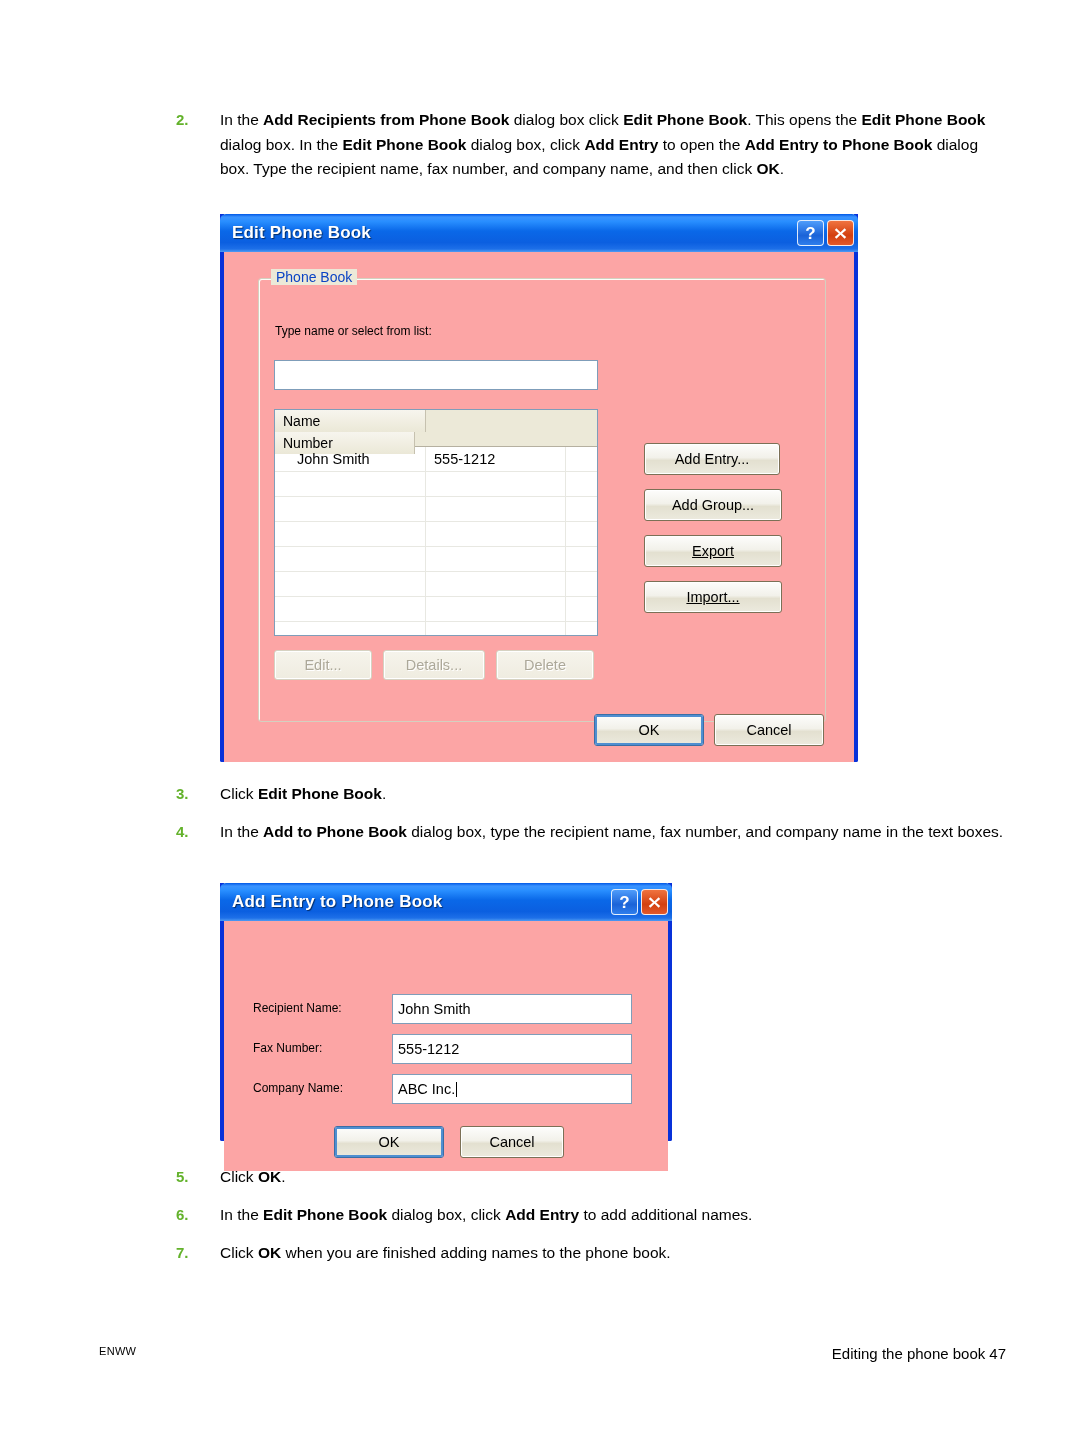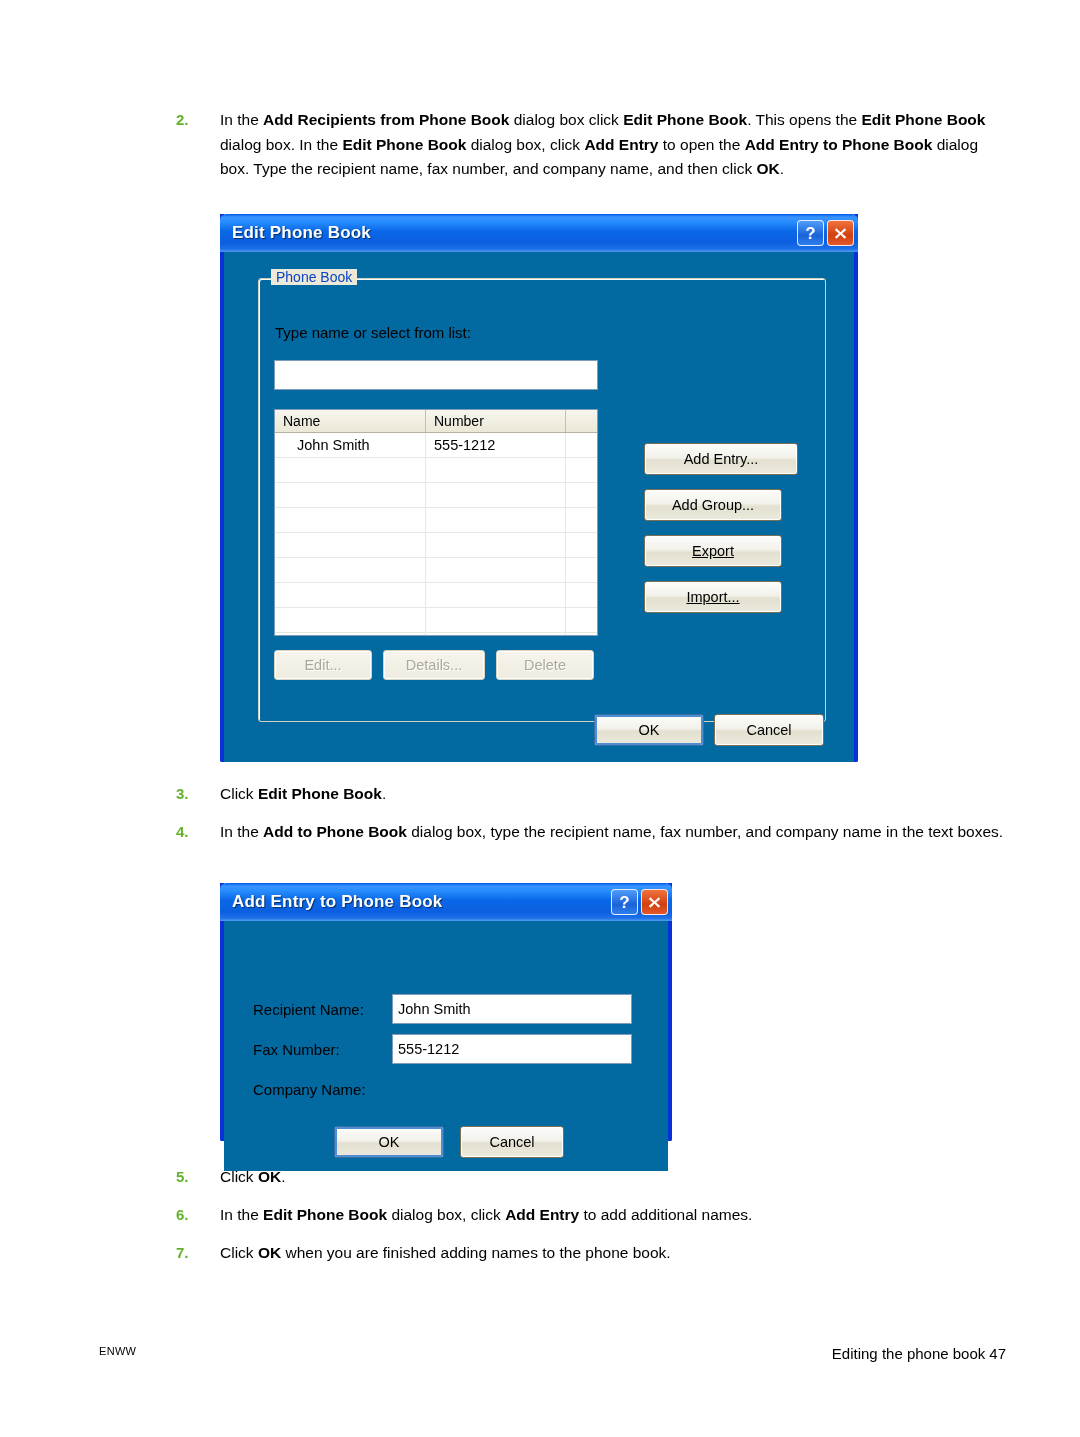--- a/index.html
+++ b/index.html
@@ -87,21 +87,21 @@
   .tb-help {
     background: linear-gradient(to bottom, #4f9dfb, #1b63d8 60%, #2f7eec);
   }
   .tb-close {
     background: linear-gradient(to bottom, #f0733f, #d3400f 60%, #e2582b);
   }
   .tb-close svg { display:block; }
 
   .xp-body {
     position: relative;
-    background: #0369a1;
+    background: #fca5a5;
   }
 
   
   .groupbox {
     position: absolute;
     border: 1px solid #d4d0c0;
     border-radius: 3px;
     box-shadow: inset 1px 1px 0 #fdfdf8;
   }
   .groupbox-label {
@@ -110,21 +110,21 @@
     left: 12px;
     background: #ece9d8;
     padding: 0 5px;
     color: #0b44c4;
     font-size: 14px;
     white-space: nowrap;
   }
 
   .fieldlabel {
     position: absolute;
-    font-size: 15px;
+    font-size: 12px;
     color: #000;
     white-space: nowrap;
   }
 
   .xp-textbox {
     position: absolute;
     background: #ffffff;
     border: 1px solid #7f9db9;
     box-sizing: border-box;
     font-size: 14.5px;
@@ -146,24 +146,25 @@
   
   .listview {
     position: absolute;
     background: #ffffff;
     border: 1px solid #7f9db9;
     box-sizing: border-box;
     overflow: hidden;
   }
   .lv-header {
     display: flex;
-    height: 23px;
+    height: 37px;
     background: #ece9d8;
     border-bottom: 1px solid #b5b0a0;
     box-sizing: border-box;
+    flex-direction: column;
   }
   .lv-th {
     font-size: 14px;
     padding-left: 8px;
     line-height: 22px;
     border-right: 1px solid #c6c1af;
     box-sizing: border-box;
     background: linear-gradient(to bottom, #f7f5ee, #ebe8d7);
     white-space: nowrap;
   }
@@ -313,21 +314,21 @@
             <div class="lv-td" style="width: 31px; border-right: none;"></div>
           </div>
           <div class="lv-row">
             <div class="lv-td c0" style="width: 151px;"></div>
             <div class="lv-td c1" style="width: 140px;"></div>
             <div class="lv-td" style="width: 31px; border-right: none;"></div>
           </div>
         </div>
     </div>
 
-    <div class="xp-btn" style="left:420px; top:191px; width:154px; height:32px;">Add Entry...</div>
+    <div class="xp-btn" style="left:420px; top:191px; width:136px; height:32px;">Add Entry...</div>
     <div class="xp-btn" style="left:420px; top:237px; width:138px; height:32px;">Add Group...</div>
     <div class="xp-btn" style="left:420px; top:283px; width:138px; height:32px;text-decoration:underline;">Export</div>
     <div class="xp-btn" style="left:420px; top:329px; width:138px; height:32px;text-decoration:underline;">Import...</div>
 
     <div class="xp-btn disabled" style="left:50px; top:398px; width:98px; height:30px;">Edit...</div>
     <div class="xp-btn disabled" style="left:159px; top:398px; width:102px; height:30px;">Details...</div>
     <div class="xp-btn disabled" style="left:272px; top:398px; width:98px; height:30px;">Delete</div>
 
     <div class="xp-btn focus" style="left:370px; top:462px; width:110px; height:32px;">OK</div>
     <div class="xp-btn" style="left:490px; top:462px; width:110px; height:32px;">Cancel</div>
@@ -364,20 +365,24 @@
     <div class="xp-textbox" style="left:168px; top:73px; width:240px; height:30px;">
       <span>John Smith</span>
     </div>
 
     <div class="fieldlabel" style="left:29px; top:120px;">Fax Number:</div>
     <div class="xp-textbox" style="left:168px; top:113px; width:240px; height:30px;">
       <span>555-1212</span>
     </div>
 
     <div class="fieldlabel" style="left:29px; top:160px;">Company Name:</div>
+    <div class="xp-textbox" style="left:168px; top:153px; width:240px; height:30px;">
+      <span>ABC Inc.</span>
+        <span class="caret"></span>
+    </div>
 
     <div class="xp-btn focus" style="left:110px; top:205px; width:110px; height:32px;">OK</div>
     <div class="xp-btn" style="left:236px; top:205px; width:104px; height:32px;">Cancel</div>
   </div>
 </div>
 
 <div class="step" style="position:absolute; left:176px; top:1165px; width:830px;">
   <div class="step-num">5.</div>
   <div class="step-body">Click <b>OK</b>.</div>
 </div>

